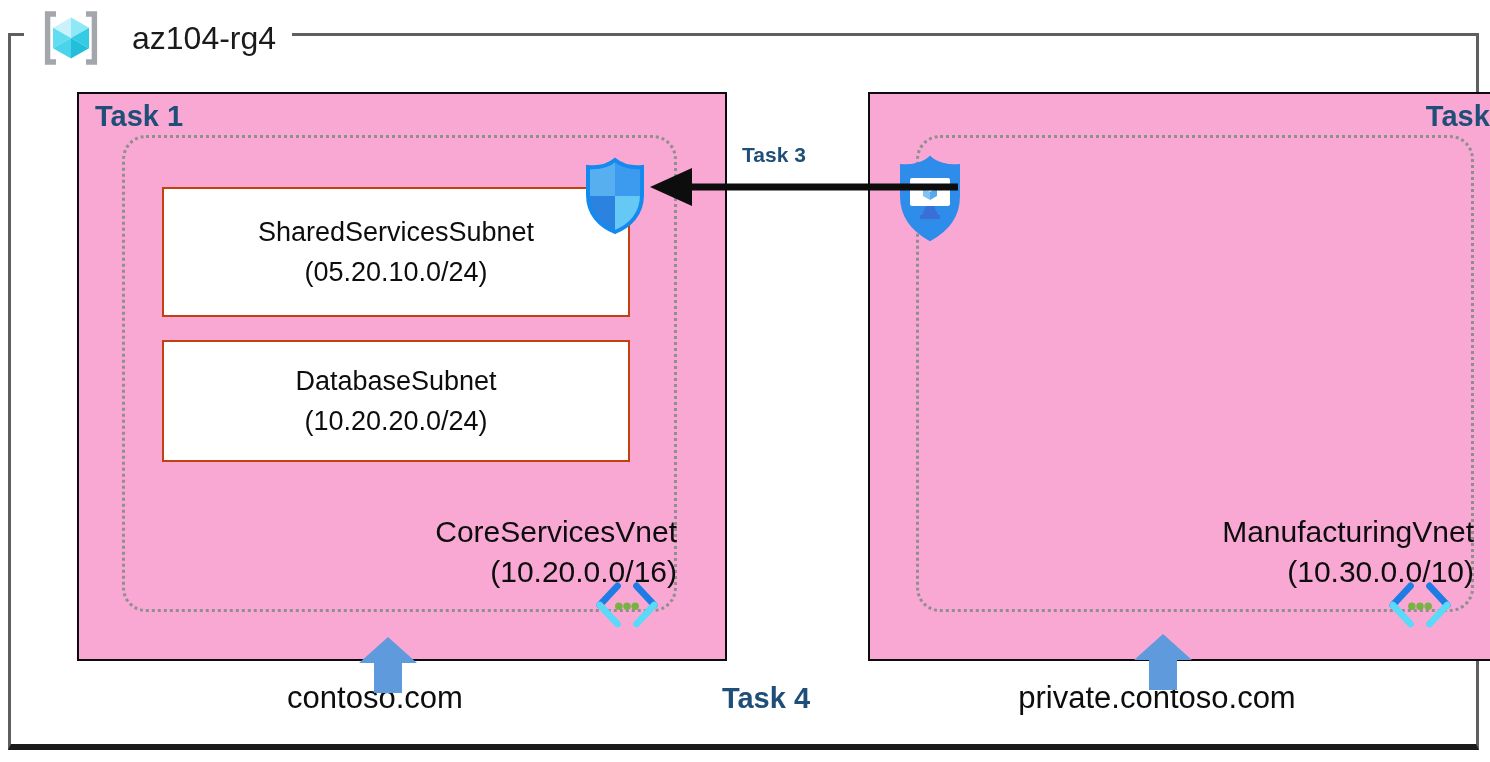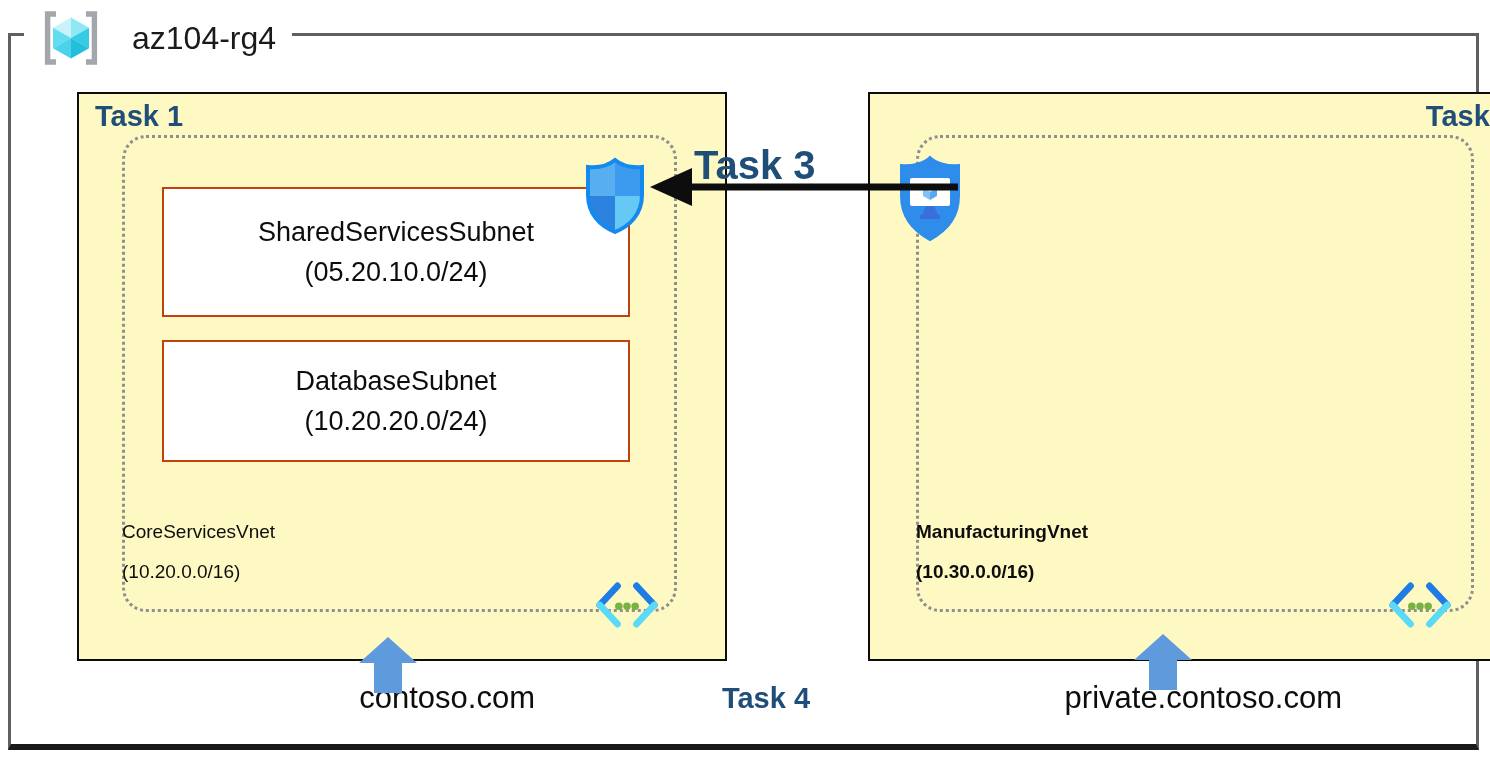--- a/index.html
+++ b/index.html
@@ -10,42 +10,42 @@
   .frame {
     position:absolute; left:8px; top:33px; width:1471px; height:717px;
     border:3px solid #5f5f5f; border-bottom:6px solid #1a1a1a; box-sizing:border-box;
   }
   .rg-header {
     position:absolute; left:24px; top:4px; width:268px; height:68px; background:#ffffff;
     display:flex; align-items:center; gap:28px; padding-left:14px; box-sizing:border-box;
   }
   .rg-label { font-size:32px; color:#1a1a1a; white-space:nowrap; }
   .task-box {
-    position:absolute; top:92px; width:646px; height:565px; background:#fef9c3;
+    position:absolute; top:92px; width:646px; height:565px; background:#f9a8d4;
     border:2px solid #0c0c0c; box-sizing:content-box;
   }
   .task-box.left { left:77px; }
   .task-box.right { left:868px;padding-left:16px; }
   .task-label { position:absolute; font-size:29px; font-weight:bold; color:#1F4E79; white-space:nowrap; }
   .dotted {
     position:absolute; border:3px dotted #8f8f8f; border-radius:24px; box-sizing:border-box;
   }
   .subnet {
     position:absolute; background:#ffffff; border:2px solid #c2410c; box-sizing:border-box;
     display:flex; flex-direction:column; align-items:center; justify-content:center;
     font-size:27px; line-height:40px; text-align:center;
   }
-  .vnet-label { position:absolute; text-align:left; font-size:19px; line-height:40px; }
+  .vnet-label { position:absolute; text-align:right; font-size:30px; line-height:40px; }
   .icon-abs { position:absolute; line-height:0; z-index:8; }
   .overlay { position:absolute; left:0; top:0; z-index:10; pointer-events:none; }
-  .task3-label { position:absolute; left:694px; top:143px; width:160px; 
-    font-size:40px; font-weight:bold; color:#1F4E79; z-index:11; }
+  .task3-label { position:absolute; left:694px; top:143px; width:160px; text-align:center;
+    font-size:21px; font-weight:bold; color:#1F4E79; z-index:11; }
   .task4-label { position:absolute; left:690px; top:682px; width:152px; text-align:center;
     font-size:29px; font-weight:bold; color:#1F4E79; }
-  .dns-label { position:absolute; top:680px; font-size:31px; text-align:right; color:#0d0d0d; }
+  .dns-label { position:absolute; top:680px; font-size:31px; text-align:center; color:#0d0d0d; }
   .dns-label.leftside  { left:215px; width:320px; }
   .dns-label.rightside { left:972px; width:370px; }
 </style>
 </head>
 <body>
 
 <div class="canvas">
 
   <div class="frame"></div>
 
@@ -96,23 +96,23 @@
       </svg>
     </span>
   </div>
 
   <div class="task-box right">
     <div class="task-label" style="right:18px; top:6px;">Task 2</div>
     <div class="dotted" style="left:46px; top:41px; width:558px; height:477px;"></div>
 
 
 
-    <div class="vnet-label" style="left:46px; top:418px; width:558px;font-weight:bold;">
+    <div class="vnet-label" style="left:46px; top:418px; width:558px;">
       <div>ManufacturingVnet</div>
-      <div>(10.30.0.0/16)</div>
+      <div>(10.30.0.0/10)</div>
     </div>
 
     <span class="icon-abs" style="left:516px; top:486px;">
       <svg width="68" height="50" viewBox="0 0 100 72">
         <line x1="36" y1="8" x2="10" y2="36" stroke="#1F7CE4" stroke-width="10" stroke-linecap="round"></line>
         <line x1="10" y1="36" x2="36" y2="64" stroke="#5BD9F8" stroke-width="10" stroke-linecap="round"></line>
         <line x1="64" y1="8" x2="90" y2="36" stroke="#1F7CE4" stroke-width="10" stroke-linecap="round"></line>
         <line x1="90" y1="36" x2="64" y2="64" stroke="#5BD9F8" stroke-width="10" stroke-linecap="round"></line>
         <circle cx="38" cy="38" r="5.5" fill="#77B243"></circle>
         <circle cx="50" cy="38" r="5.5" fill="#77B243"></circle>

